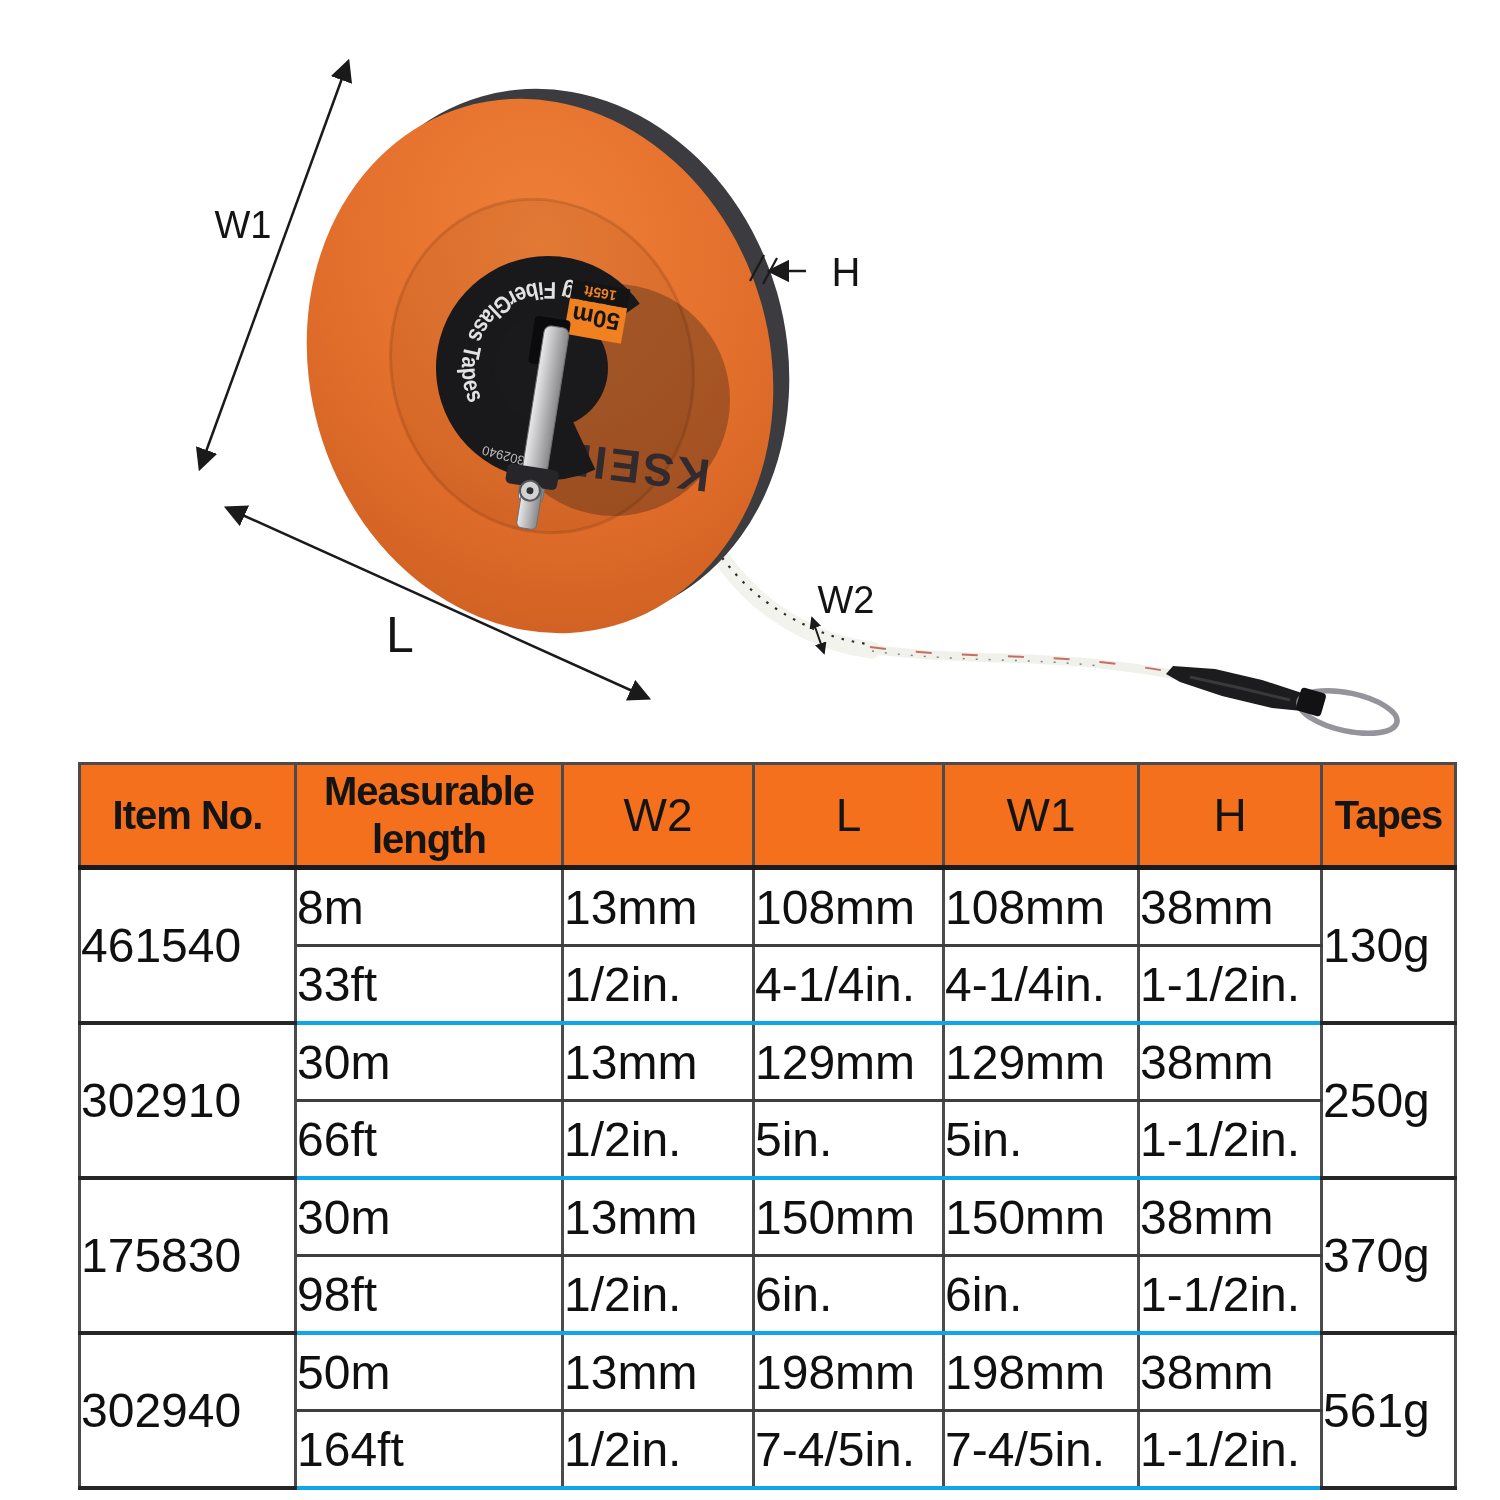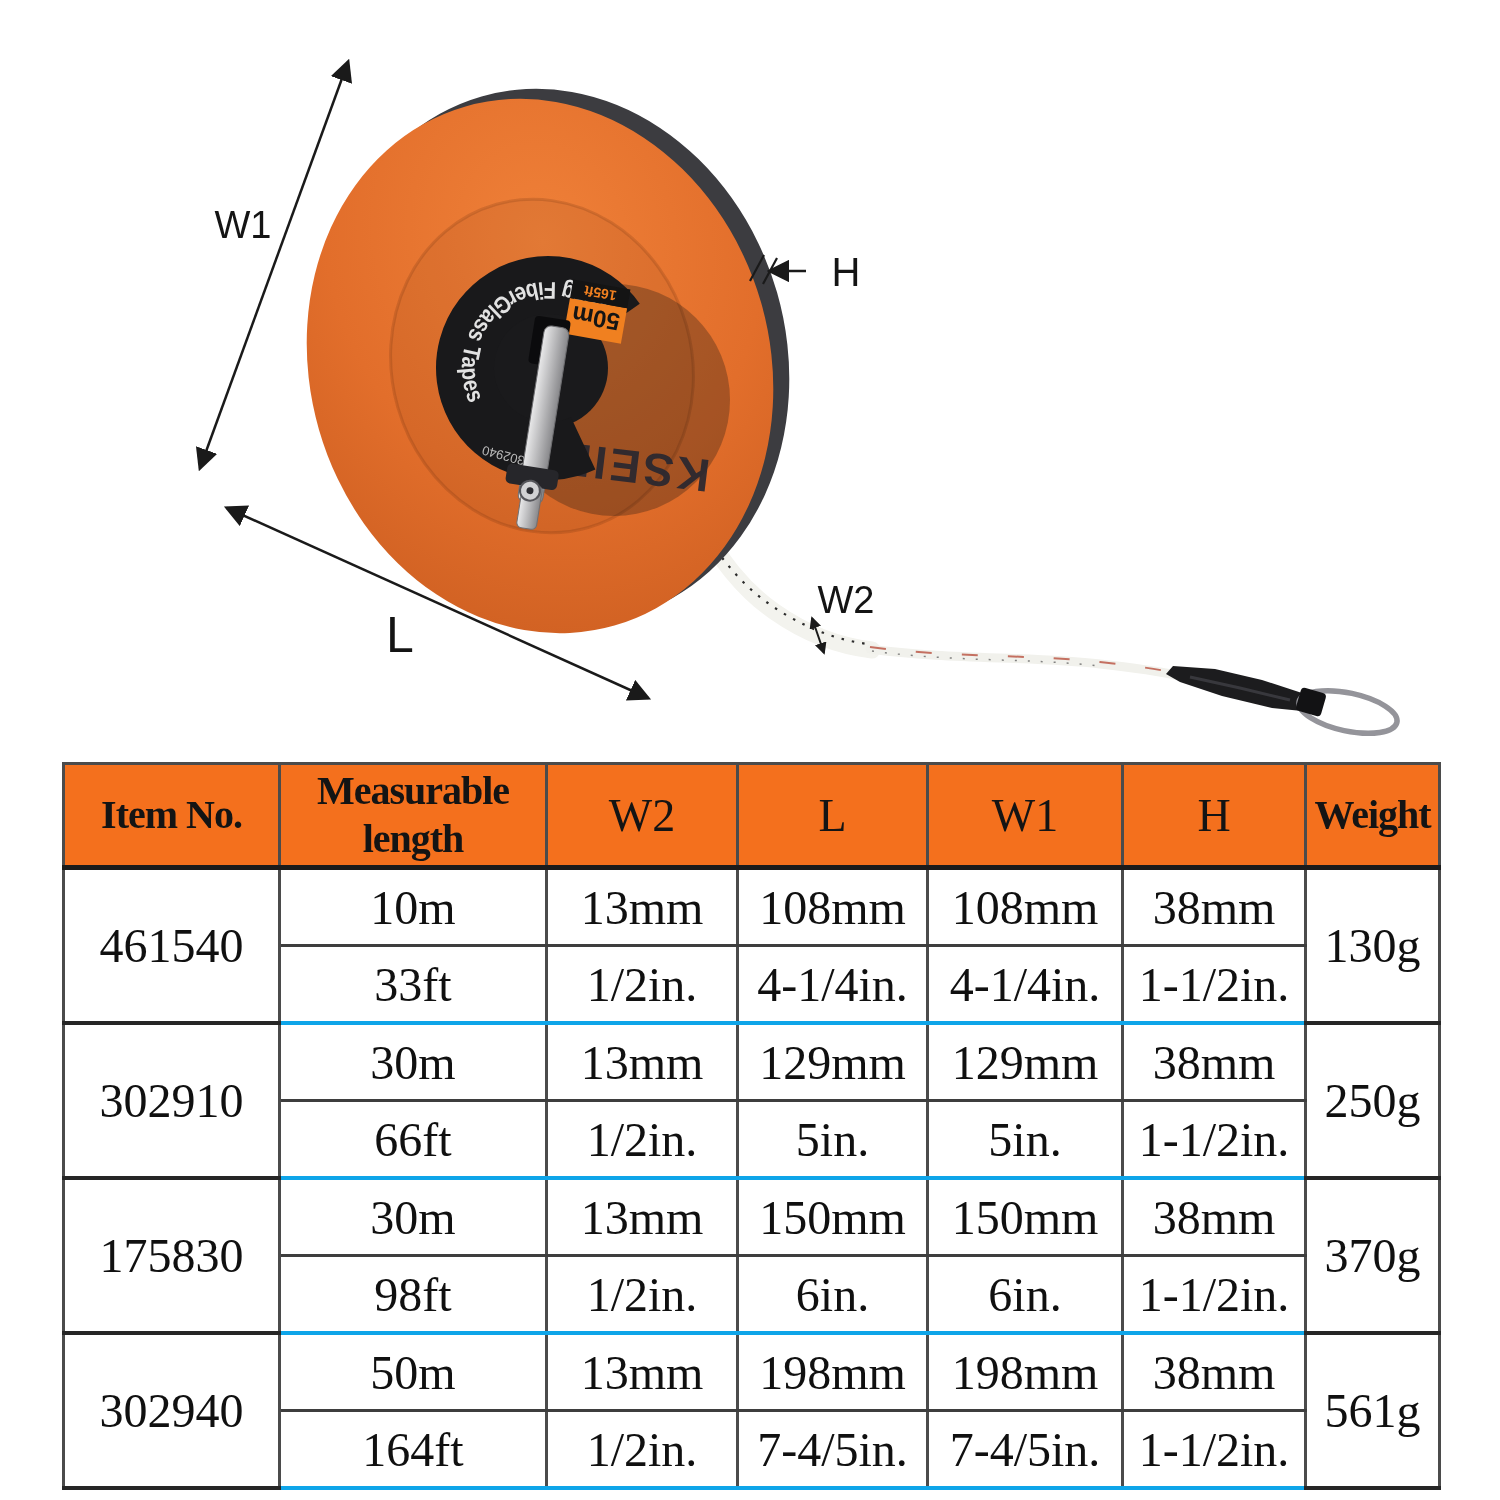--- a/index.html
+++ b/index.html
@@ -1,23 +1,23 @@
 <!DOCTYPE html>
 <html><head>
 <meta charset="utf-8">
 <style>
   html,body{margin:0;padding:0;}
   body{width:1500px;height:1500px;background:#ffffff;position:relative;
        font-family:"Liberation Sans",sans-serif;}
   .stage{position:absolute;left:0;top:0;width:1500px;height:1500px;}
   svg.diagram{position:absolute;left:0;top:0;}
 
-  table.spec{position:absolute;left:62px;top:762px;width:1376px;
-             border-collapse:collapse;table-layout:fixed;text-align:center;
-             color:#101010;border:3px solid #2b2b2b;font-family:Liberation Serif, serif;}
+  table.spec{position:absolute;left:78px;top:762px;width:1376px;
+             border-collapse:collapse;table-layout:fixed;
+             color:#101010;border:3px solid #2b2b2b;}
   .spec th,.spec td{border:3px solid #4b4b4b;padding:0;overflow:hidden;}
   .spec thead th{background:#F4701D;height:100px;border-bottom:5px solid #1b1b1b;color:#141414;}
   .spec thead th.hb{font-size:40px;font-weight:700;letter-spacing:-1px;line-height:1.2;}
   .spec thead th.hd{font-size:46px;font-weight:400;}
   .spec td{font-size:48px;height:74px;font-weight:400;background:#ffffff;}
   .spec tr.m td.sub{border-bottom:3px solid #3e3e3e;}
   .spec tr.i td{border-bottom:4px solid #0ea5e9;}
   .spec td.span2{border-bottom:4px solid #262626;}
   .dim-label{fill:#141414;}
 </style>
@@ -123,27 +123,27 @@
     <col style="width:134px">
   </colgroup>
   <thead>
     <tr>
       <th class="hb">Item No.</th>
       <th class="hb">Measurable length</th>
       <th class="hd">W2</th>
       <th class="hd">L</th>
       <th class="hd">W1</th>
       <th class="hd">H</th>
-      <th class="hb">Weight</th>
+      <th class="hb">Tapes</th>
     </tr>
   </thead>
   <tbody>
     <tr class="m">
       <td class="span2" rowspan="2">461540</td>
-      <td class="sub">10m</td>
+      <td class="sub">8m</td>
       <td class="sub">13mm</td>
       <td class="sub">108mm</td>
       <td class="sub">108mm</td>
       <td class="sub">38mm</td>
       <td class="span2" rowspan="2">130g</td>
     </tr>
     <tr class="i">
       <td>33ft</td>
       <td>1/2in.</td>
       <td>4-1/4in.</td>

